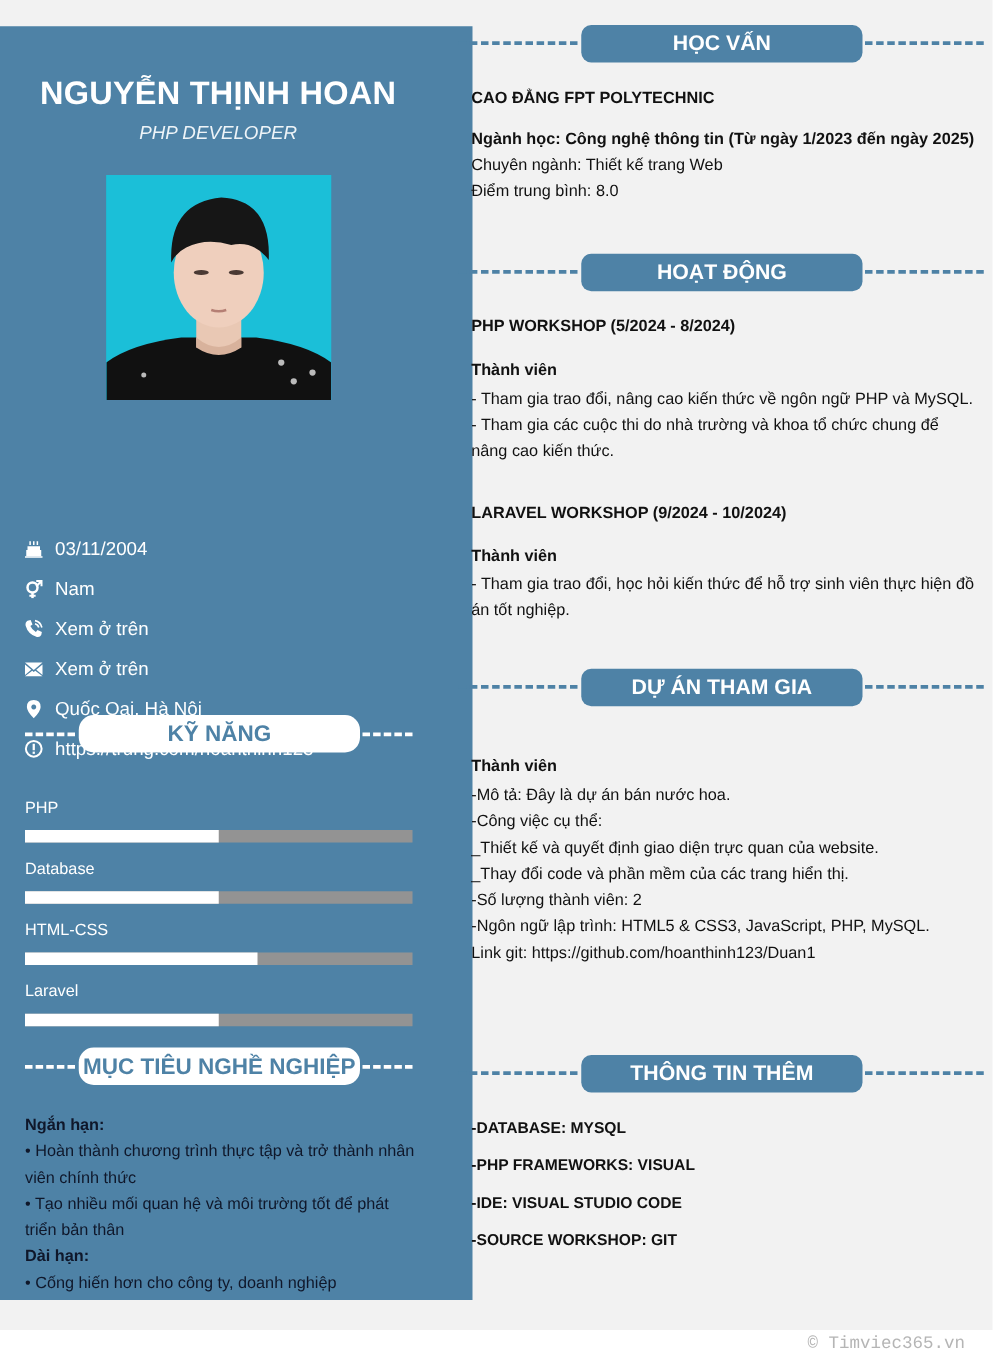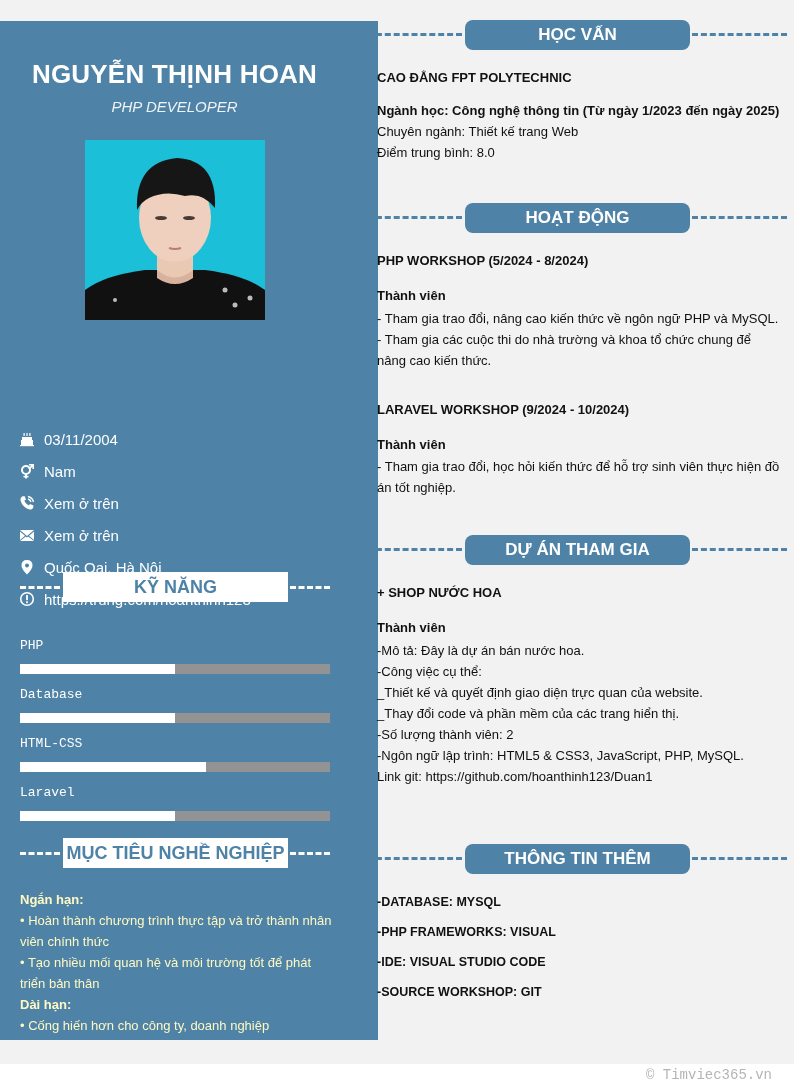--- a/index.html
+++ b/index.html
@@ -17,29 +17,29 @@
 
   .contacts { position: absolute; left: 18px; top: 354px; width: 320px; margin-top: 48px; }
   .contact { display: flex; align-items: center; height: 32px; font-size: 15px; color: #fff; }
   .contact .ic { width: 18px; height: 18px; margin-right: 8px; display: flex; align-items: center; justify-content: center; }
   .contact .ic svg { width: 16px; height: 16px; fill: #fff; }
 
   .side-heading { position: absolute; left: 20px; width: 310px; height: 30px; }
   .side-heading .dash { position: absolute; top: 14px; height: 0; border-top: 3px dashed #fff; width: 40px; }
   .side-heading .dash.l { left: 0; }
   .side-heading .dash.r { right: 0; }
-  .side-heading .pill { position: absolute; left: 43px; top: 0; width: 225px; height: 30px; background: #fff; border-radius: 0; color: #4e82a6; font-weight: bold; font-size: 18px; text-align: center; line-height: 30px; }
+  .side-heading .pill { position: absolute; left: 43px; top: 0; width: 225px; height: 30px; background: #fff; border-radius: 12px; color: #4e82a6; font-weight: bold; font-size: 18px; text-align: center; line-height: 30px; }
 
   .skills { position: absolute; left: 20px; top: 617px; width: 310px; }
   .skill { height: 49px; }
-  .skill .label { font-size: 13px; color: #fff; height: 19px; font-family: Liberation Mono, monospace; }
+  .skill .label { font-size: 13px; color: #fff; height: 19px; }
   .skill .bar { margin-top: 7px; height: 10px; background: #939393; position: relative; }
   .skill .fill { position: absolute; left: 0; top: 0; height: 10px; background: #fff; }
 
-  .goals { position: absolute; left: 20px; top: 868px; width: 315px; font-size: 13px; line-height: 21px; color: #fef9c3; }
+  .goals { position: absolute; left: 20px; top: 868px; width: 315px; font-size: 13px; line-height: 21px; color: #0f172a; }
   .goals .sub { font-weight: bold; }
 
   
   .main { position: absolute; left: 367px; top: 0; width: 420px; }
   .heading { position: absolute; left: 0; width: 420px; height: 30px; }
   .heading .dash { position: absolute; top: 13px; border-top: 3px dashed #4e82a6; width: 95px; }
   .heading .dash.l { left: 0; }
   .heading .dash.r { right: 0; }
   .heading .pill { position: absolute; left: 98px; top: 0; width: 225px; height: 30px; background: #4e82a6; border-radius: 8px; color: #ffffff; font-weight: bold; font-size: 17px; text-align: center; line-height: 30px; }
 
@@ -225,21 +225,20 @@
       <div class="bold" style="margin-top:20px;">Thành viên</div>
       <div class="line" style="margin-top:4px;">- Tham gia trao đổi, học hỏi kiến thức để hỗ trợ sinh viên thực hiện đồ án tốt nghiệp.</div>
     </div>
 
     <div class="heading" style="top:535px;">
       <div class="dash l"></div>
       <div class="pill">DỰ ÁN THAM GIA</div>
       <div class="dash r"></div>
     </div>
     <div class="block" style="top:585px;">
-      <div class="title">+ SHOP NƯỚC HOA</div>
       <div class="bold" style="margin-top:20px;">Thành viên</div>
       <div class="line" style="margin-top:5px;">-Mô tả: Đây là dự án bán nước hoa.</div>
       <div class="line">-Công việc cụ thể:</div>
       <div class="line">_Thiết kế và quyết định giao diện trực quan của website.</div>
       <div class="line">_Thay đổi code và phần mềm của các trang hiển thị.</div>
       <div class="line">-Số lượng thành viên: 2</div>
       <div class="line">-Ngôn ngữ lập trình: HTML5 &amp; CSS3, JavaScript, PHP, MySQL.</div>
       <div class="line">Link git: https://github.com/hoanthinh123/Duan1</div>
     </div>
 

